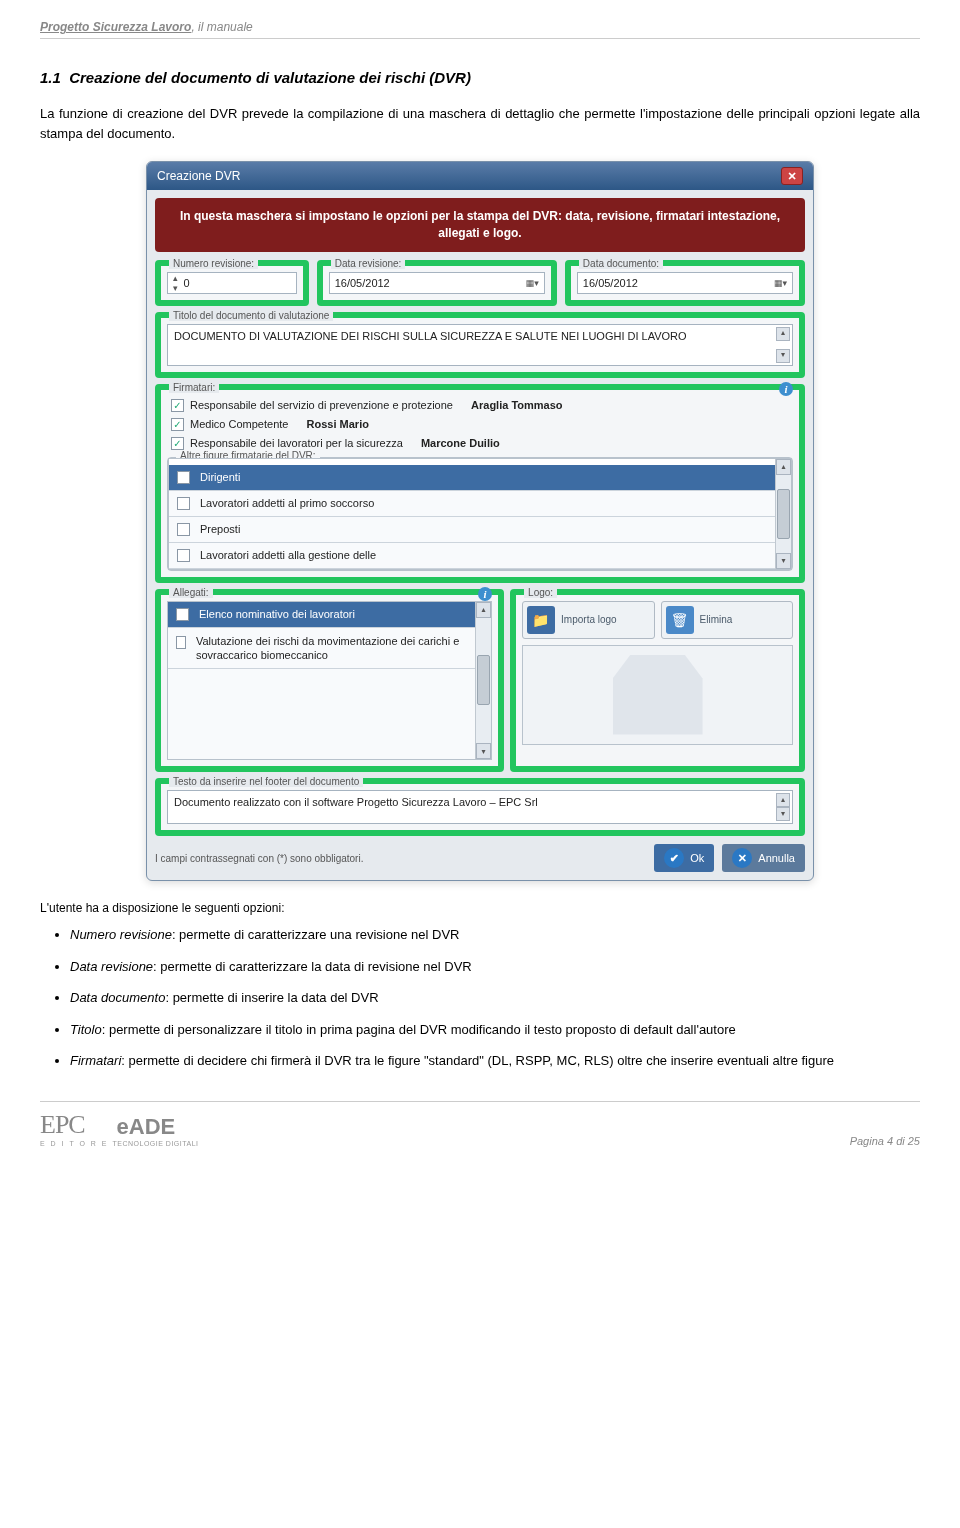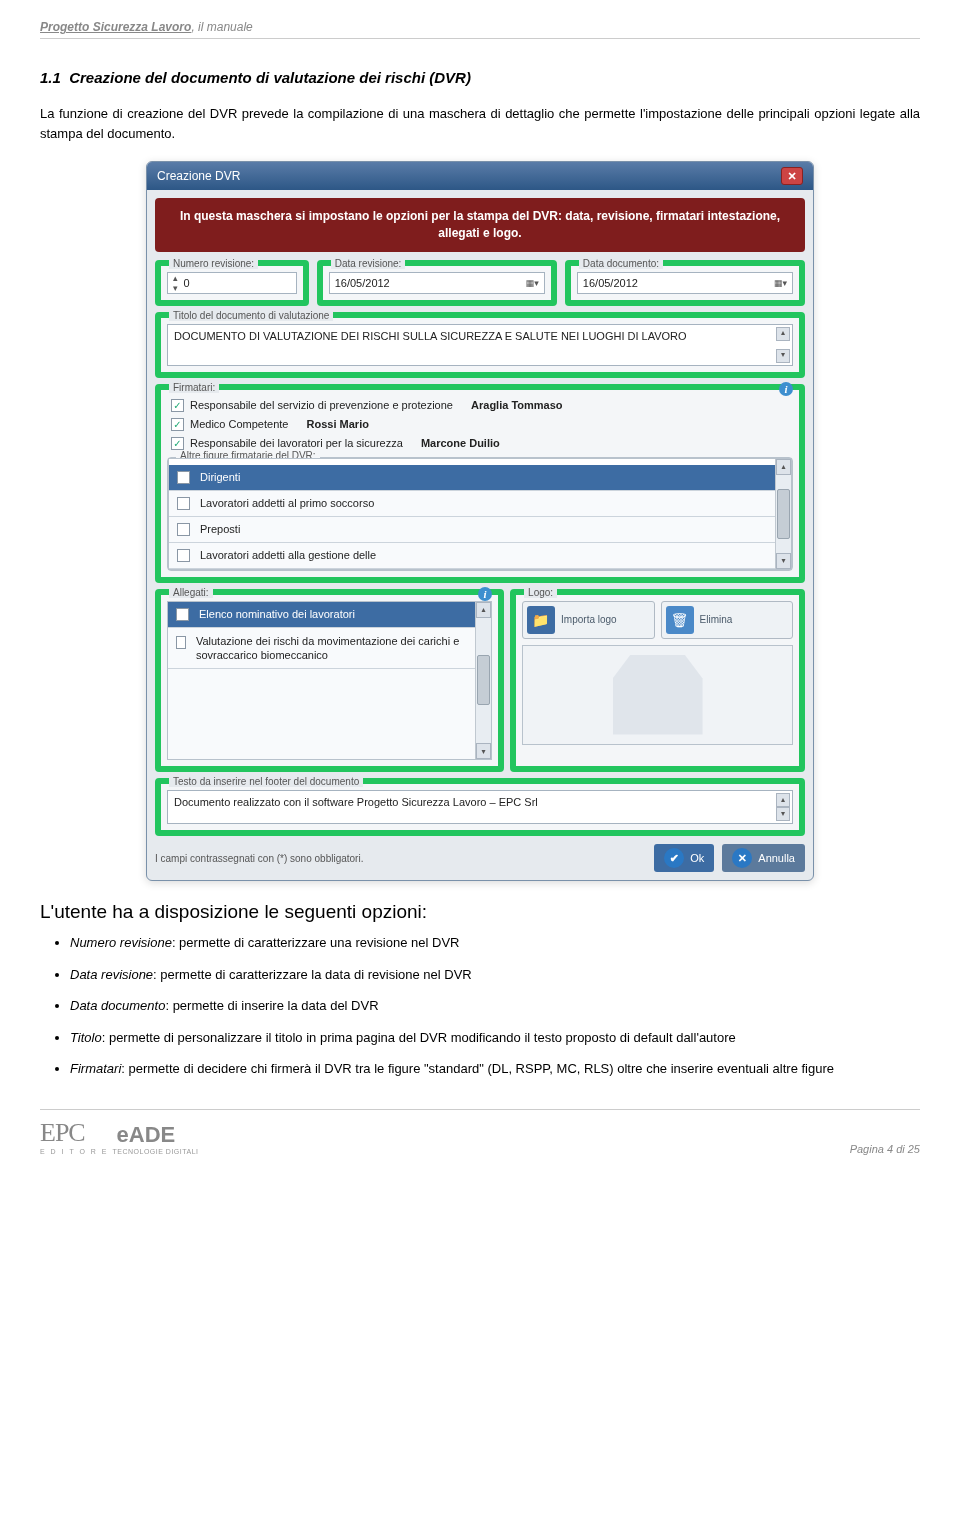--- a/index.html
+++ b/index.html
@@ -245,21 +245,21 @@
   }
   .action-btn.ok .circ { background:#2a78c4; }
   .action-btn.cancel .circ { background:#2a78c4; }
   .info-i {
     width:14px; height:14px; border-radius:50%;
     background:#3d8fcf; color:#fff;
     display:inline-flex; align-items:center; justify-content:center;
     font-style: italic; font-family: serif; font-weight:bold;
     font-size:11px;
   }
-  .post-text { margin-top: 14px; font-size: 19px; }
+  .post-text { margin-top: 14px; font-size: 12px; }
   ul.opts { margin: 10px 0 20px 30px; }
   ul.opts li { margin-bottom: 12px; line-height: 1.5; text-align: justify; }
   ul.opts li .optname { font-style: italic; }
   .footer {
     display:flex; justify-content:space-between; align-items:flex-end;
     margin-top: 30px;
     border-top: 1px solid #ccc;
     padding-top: 8px;
   }
   .footer-logo { display:flex; align-items:flex-end; gap:4px; }

